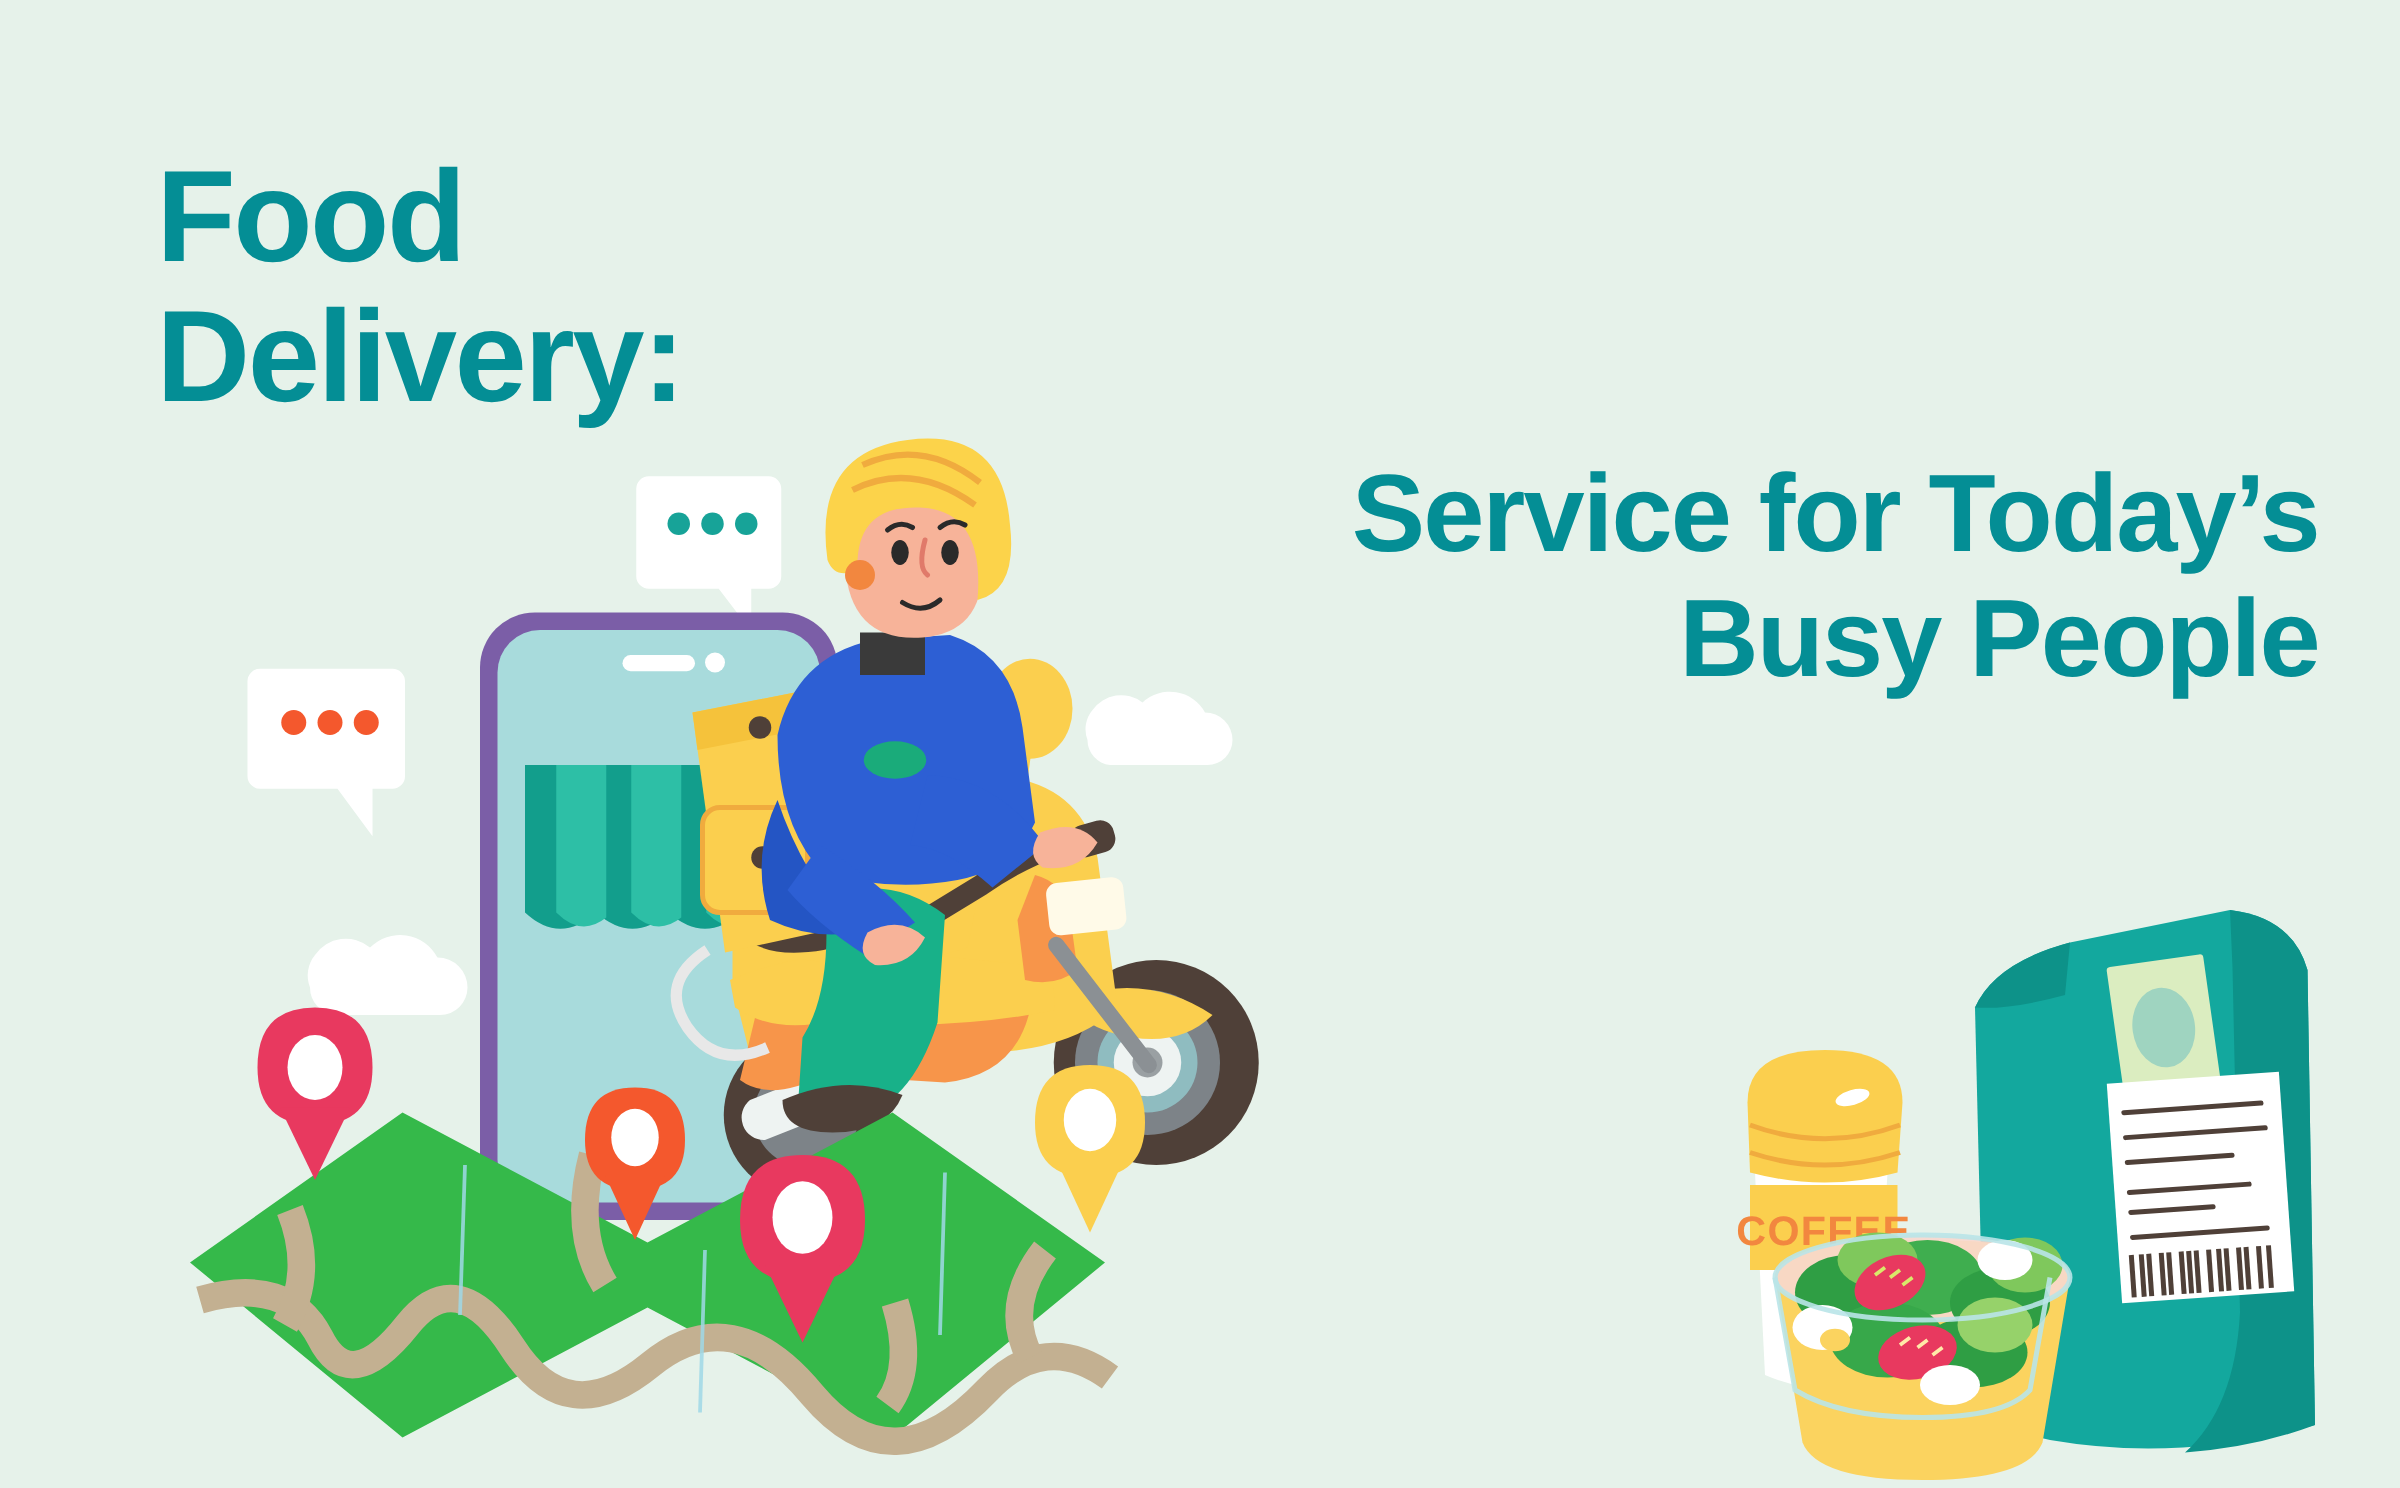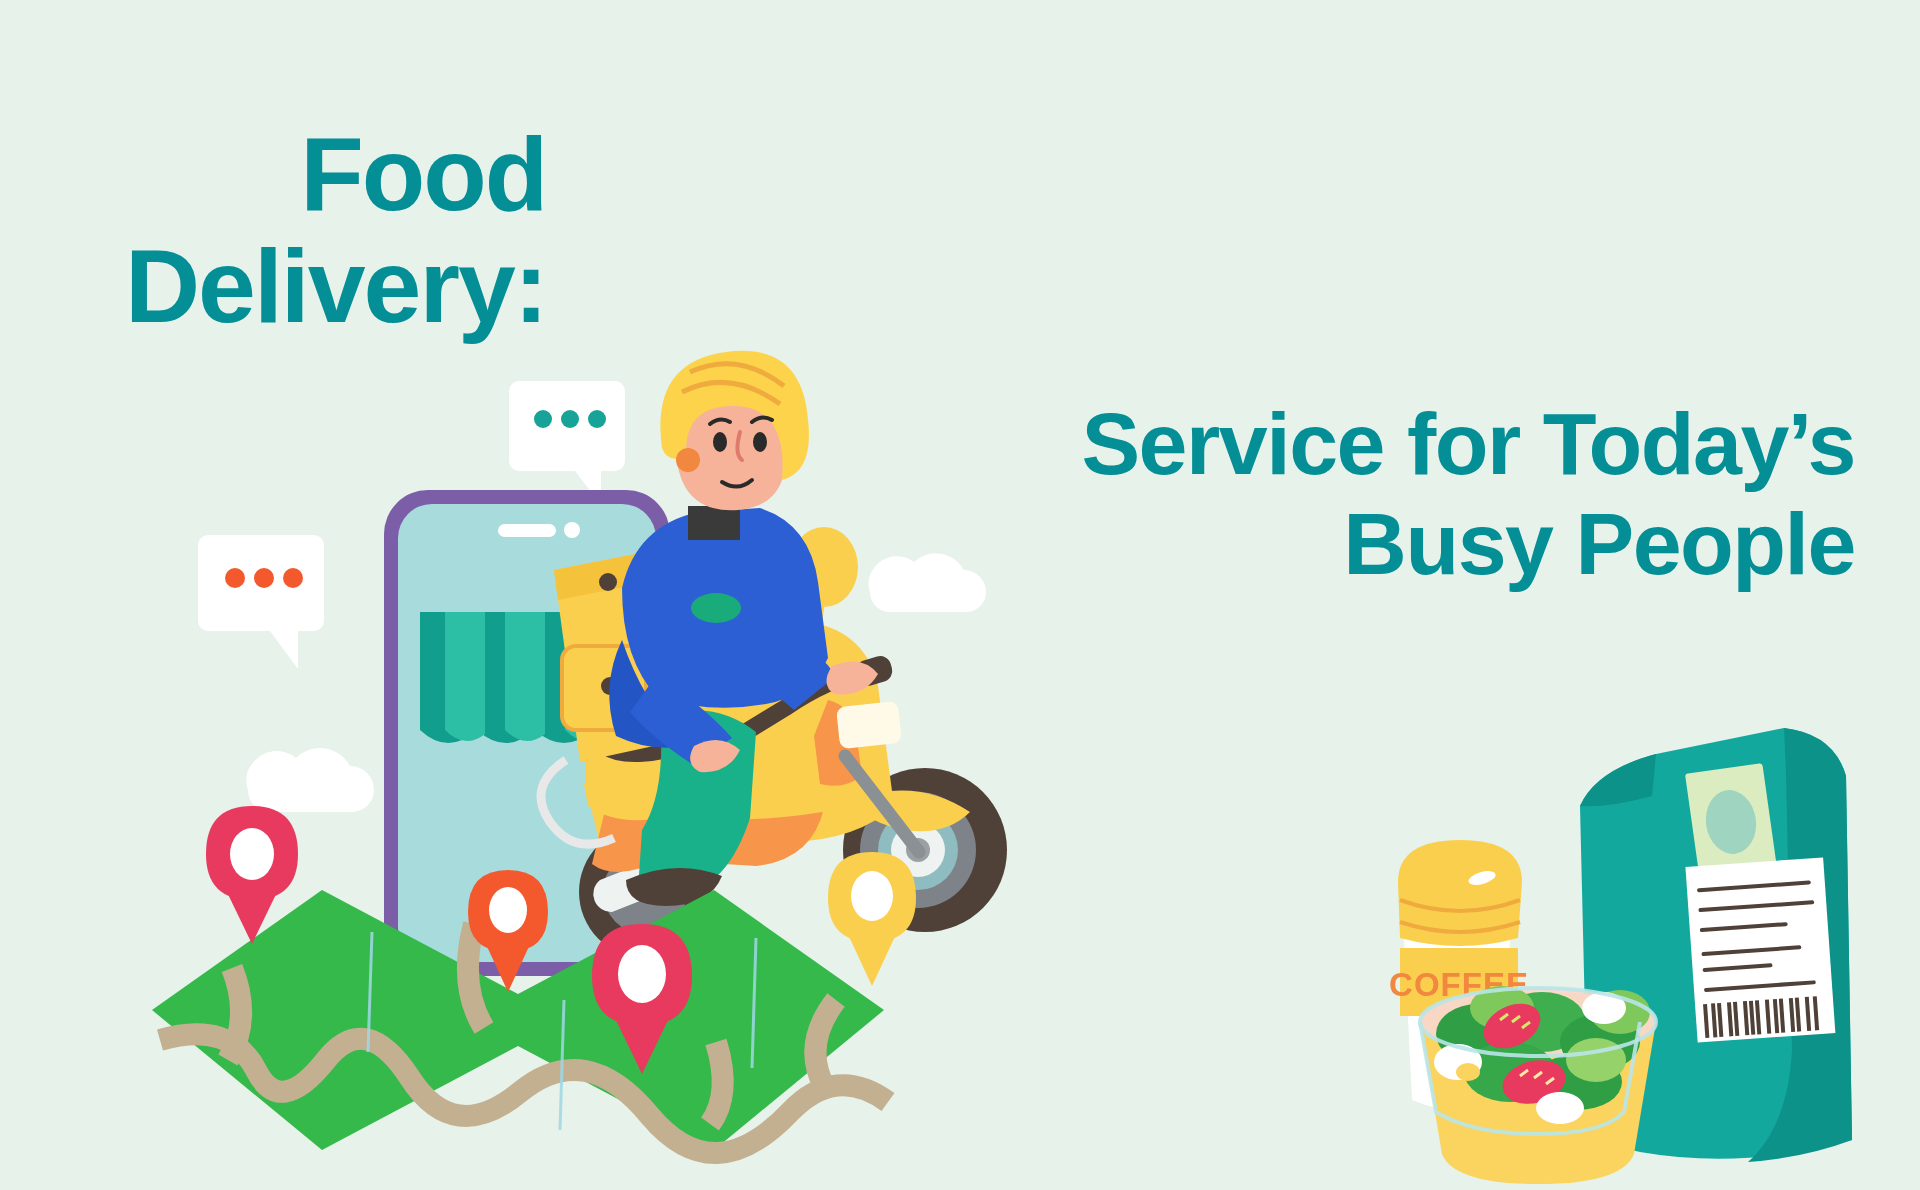--- a/index.html
+++ b/index.html
@@ -27,26 +27,26 @@
     font-weight: bold;
     letter-spacing: -0.5px;
     line-height: 1.08;
     white-space: pre-line;
     margin: 0;
   }
   #headline-left {
     left: 125px;
     top: 118px;
     font-size: 104px;
-    text-align: right;
+    text-align: left;
     letter-spacing: -2px;
   }
   #headline-right {
     right: 65px;
-    top: 394px;
+    top: 361px;
     font-size: 88px;
     text-align: right;
     letter-spacing: -1.5px;
     line-height: 1.14;
   }
 
   
   .art {
     position: absolute;
   }

